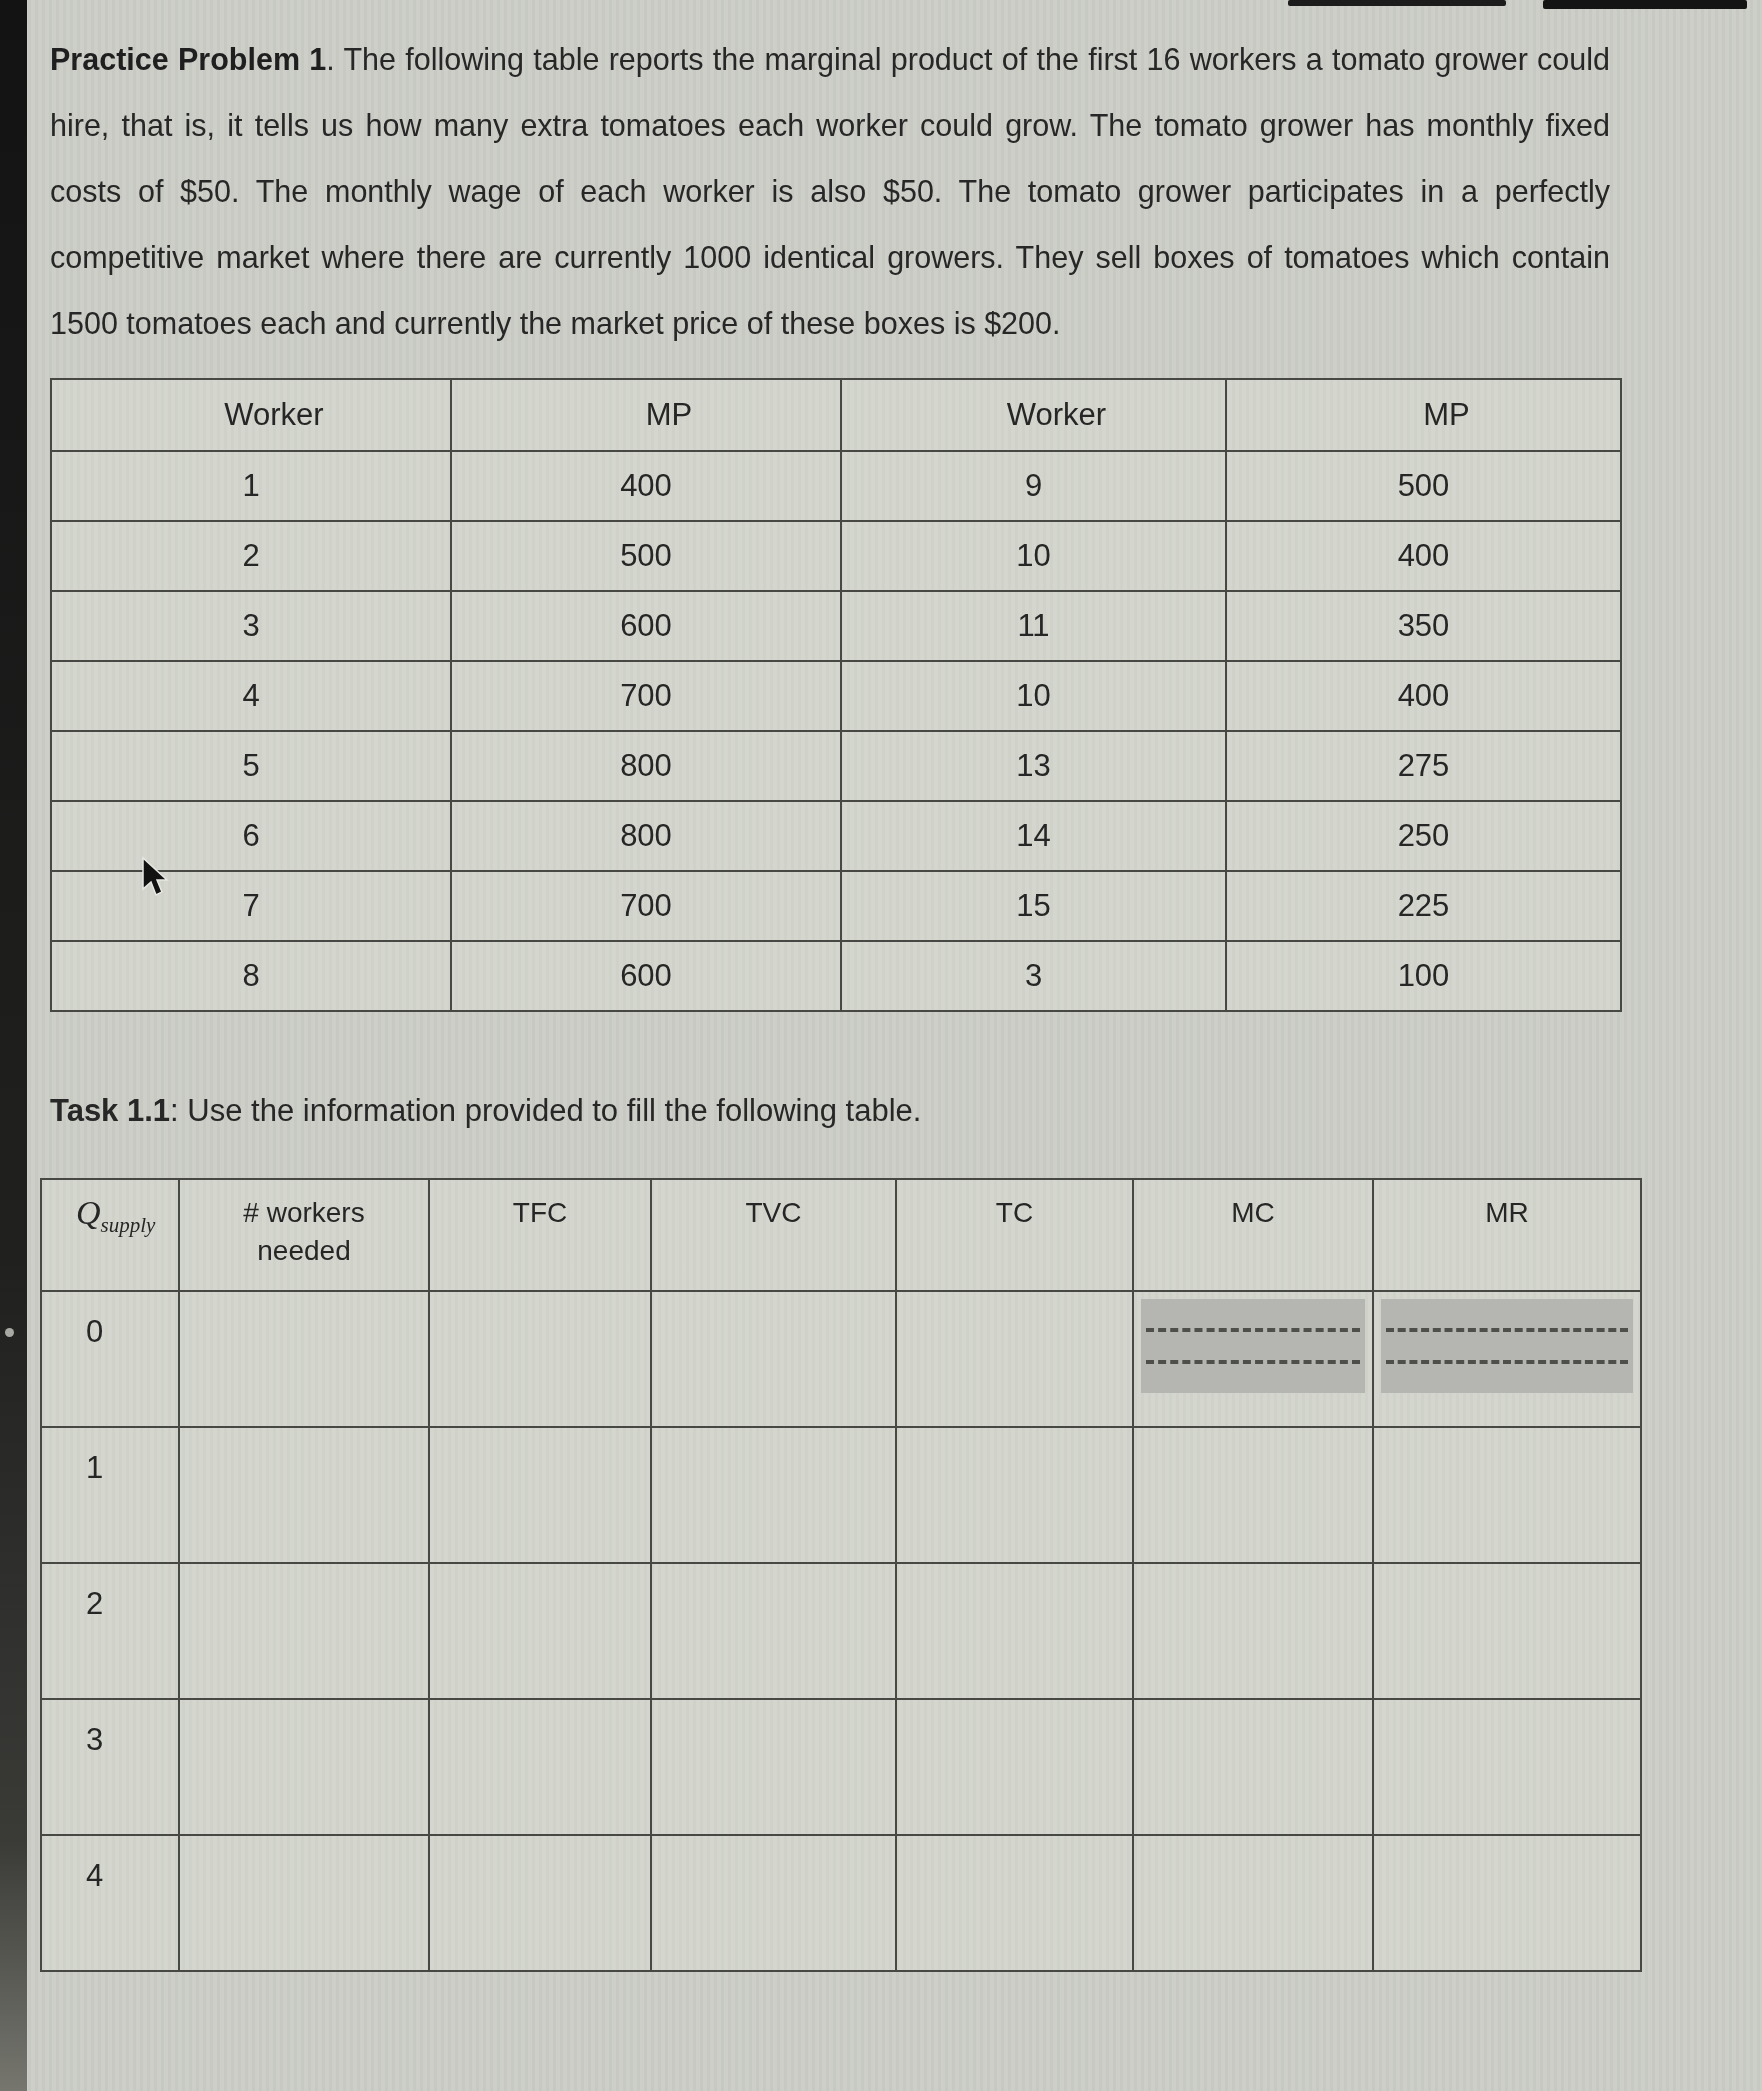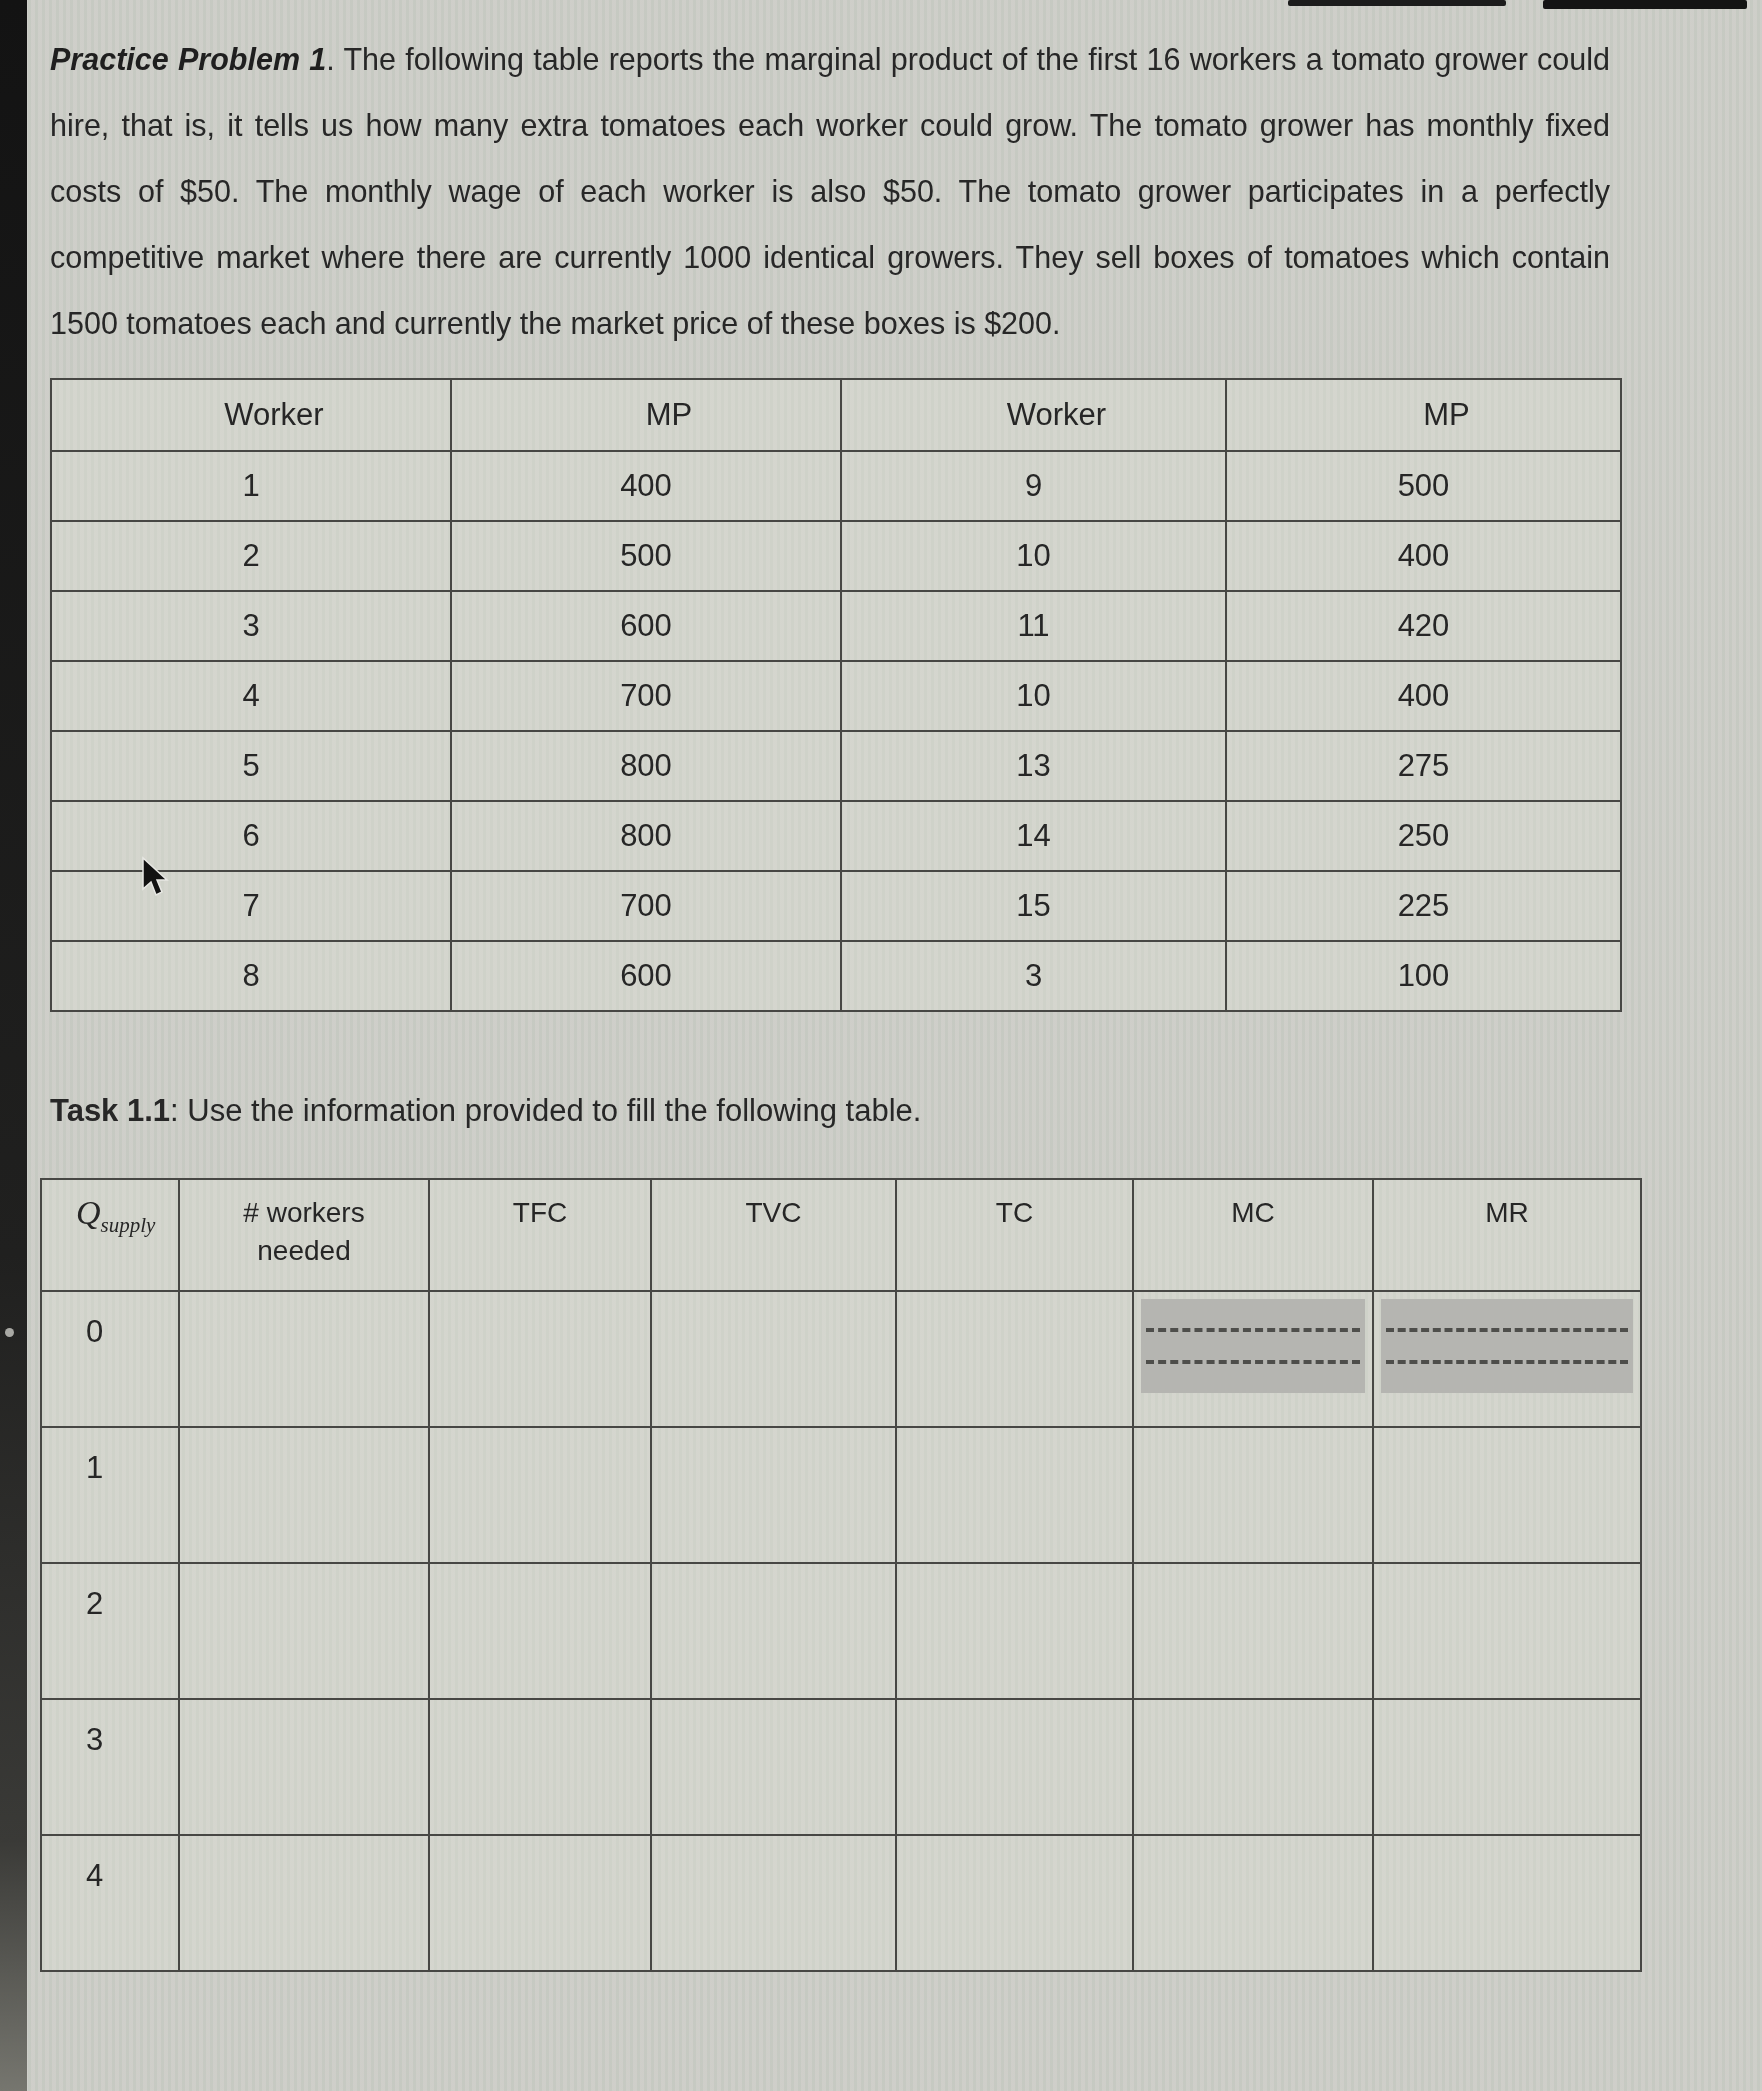--- a/index.html
+++ b/index.html
@@ -24,21 +24,21 @@
   .dust-dot{position:absolute;left:5px;top:1328px;width:9px;height:9px;border-radius:50%;background:#a9a9a4;}
 
   .content{position:absolute;left:50px;top:26px;width:1560px;}
 
   .problem{
     margin:0;
     font-size:30.5px;line-height:66px;
     text-align:justify;
     color:#272727;
   }
-  .problem b{font-weight:bold;color:#1f1f1f;font-style:italic;}
+  .problem b{font-weight:bold;color:#1f1f1f;}
 
   table{border-collapse:collapse;table-layout:fixed;background:rgba(223,226,216,0.35);}
   td,th{border:2px solid #474744;font-weight:normal;}
 
   .mp-table{width:1570px;margin-top:22px;font-size:31px;}
   .mp-table th{height:68px;text-align:center;padding-left:47px;}
   .mp-table td{height:66px;text-align:center;}
 
   .task{
     margin:78px 0 0 0;
@@ -104,21 +104,21 @@
         <tr>
           <td>2</td>
           <td>500</td>
           <td>10</td>
           <td>400</td>
         </tr>
         <tr>
           <td>3</td>
           <td>600</td>
           <td>11</td>
-          <td>420</td>
+          <td>350</td>
         </tr>
         <tr>
           <td>4</td>
           <td>700</td>
           <td>10</td>
           <td>400</td>
         </tr>
         <tr>
           <td>5</td>
           <td>800</td>

